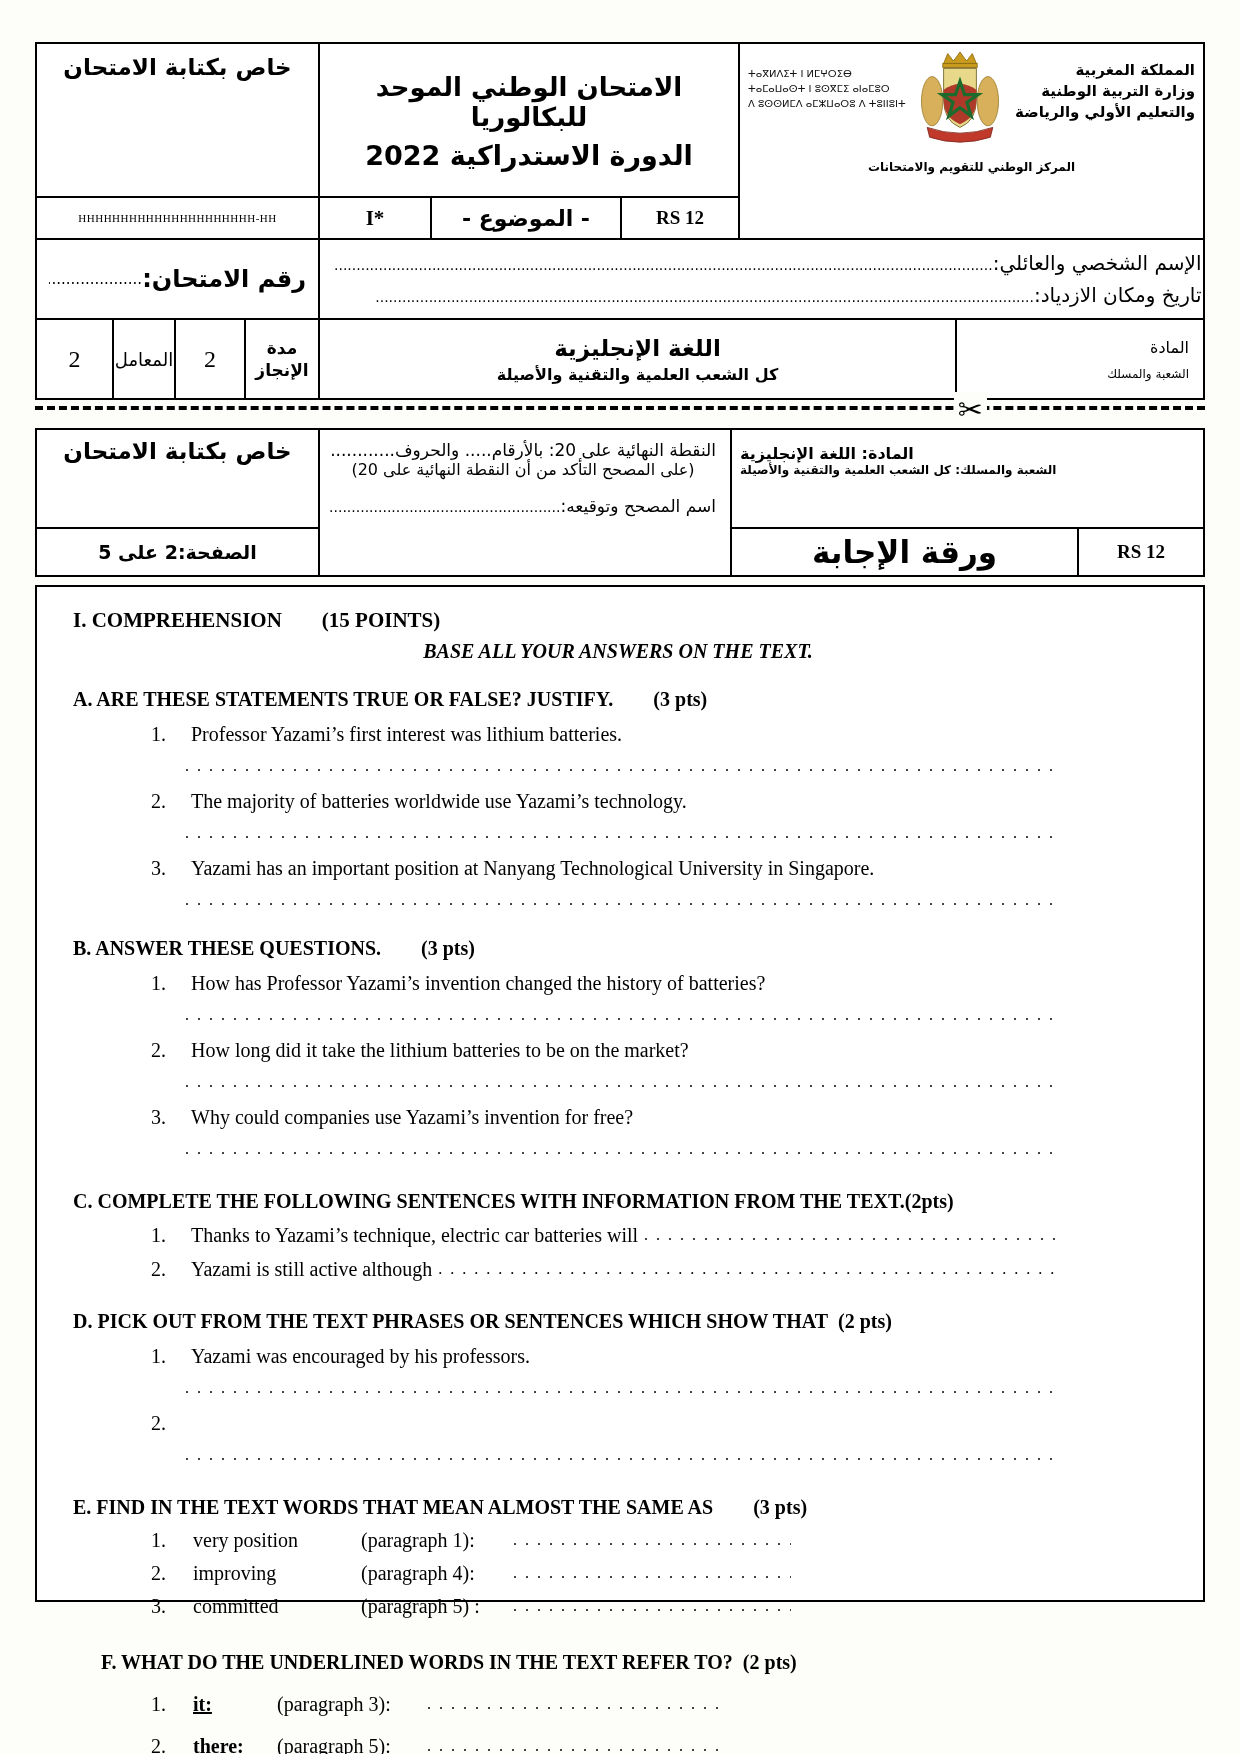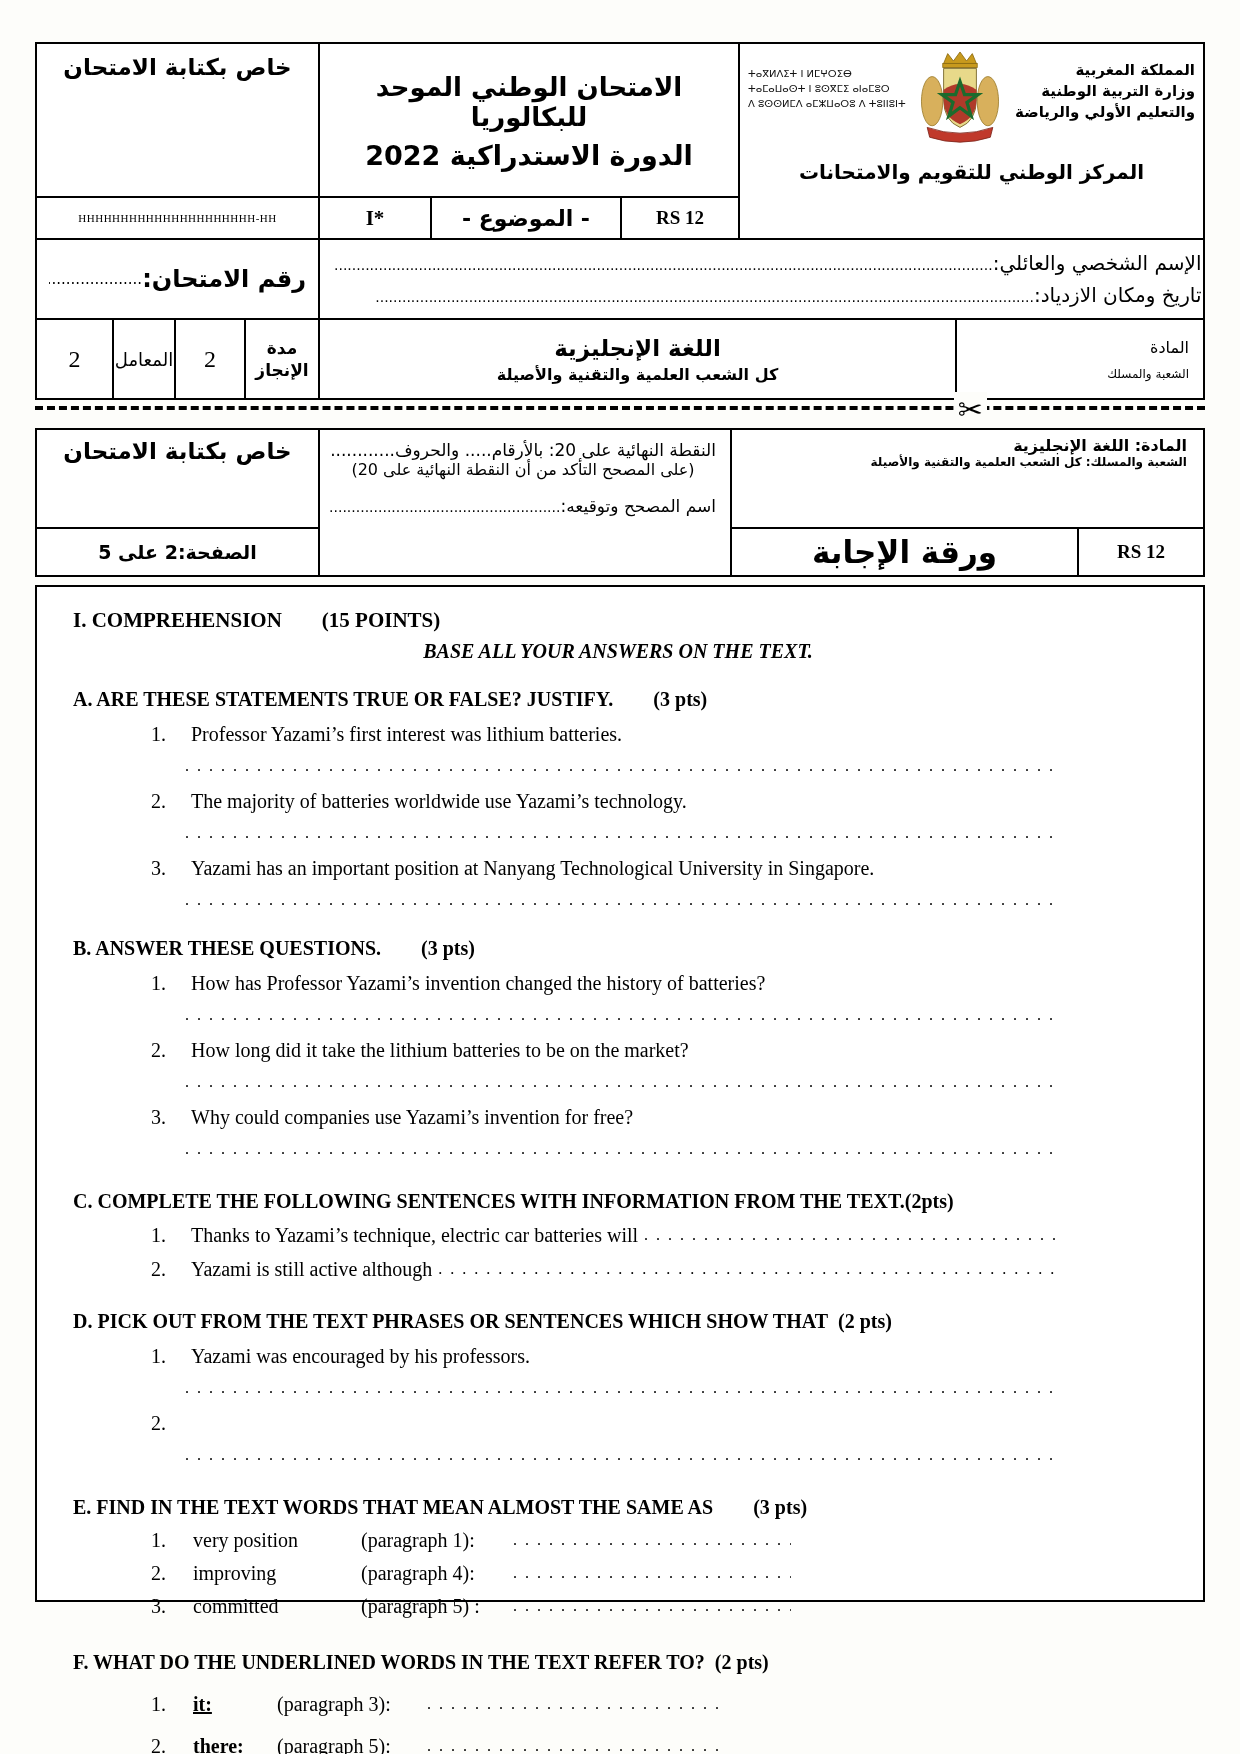--- a/index.html
+++ b/index.html
@@ -29,21 +29,21 @@
   .t-line2 { font-size: 27px; margin-top: 8px; }
   .c-logo { grid-column: 5; grid-row: 1 / span 2; padding: 6px 8px 2px 8px; }
   .c-code { grid-column: 1; grid-row: 2; border-top: 2px solid #000; font-size: 11px; letter-spacing: .5px; display:flex; align-items:center; justify-content:center; font-family:"Liberation Serif",serif; }
   .c-istar { grid-column: 2; grid-row: 2; border-top: 2px solid #000; display:flex; align-items:center; justify-content:center; font-size:21px; font-weight:bold; }
   .c-subjd { grid-column: 3; grid-row: 2; border-top: 2px solid #000; display:flex; align-items:center; justify-content:center; font-size:22px; font-weight:bold; }
   .c-rs { grid-column: 4; grid-row: 2; border-top: 2px solid #000; display:flex; align-items:center; justify-content:center; font-size:19px; font-weight:bold; }
 
   .logo-row { display: flex; align-items: flex-start; justify-content: space-between; }
   .tif { font-size: 10px; line-height: 15px; padding-top: 16px; color:#111; font-family:"DejaVu Sans",sans-serif; }
   .minar { text-align: right; font-size: 15px; line-height: 21px; padding-top: 10px; font-weight: bold; }
-  .center-name { text-align: center; font-size: 20px; font-weight: bold; margin-top: 2px; }
+  .center-name { text-align: center; font-size: 12px; font-weight: bold; margin-top: 2px; }
 
   .g3 { display: grid; grid-template-columns: 281px 1fr; border-top: 2px solid #000; height: 80px; }
   .c-examno { display:flex; align-items:center; padding: 0 12px; font-size: 24px; font-weight: bold; }
   .c-examno .dfill { flex: 1; overflow: hidden; white-space: nowrap; font-size: 15px; font-weight: normal; direction: rtl; }
   .c-id { padding: 8px 14px 0 14px; font-size: 20px; }
   .idline { display: flex; align-items: baseline; line-height: 30px; }
   .idline .lbl { white-space: nowrap; }
   .idline .dfill { flex: 1; overflow: hidden; white-space: nowrap; font-size: 14px; }
 
   .g4 { display: grid; grid-template-columns: 75px 62px 70px 74px 637px 1fr; border-top: 2px solid #000; height: 80px; }
@@ -62,35 +62,35 @@
   .cutline { position: absolute; left: 35px; top: 406px; width: 1170px; border-top: 4px dashed #000; }
   .scissors { position: absolute; right: 218px; top: -18px; font-size: 30px; background: #fdfdfa; padding: 0 4px; }
 
   
   .t2 { position: absolute; left: 35px; top: 428px; width: 1170px; }
   .g2 { display: grid; grid-template-columns: 281px 412px 347px 1fr; grid-template-rows: 97px 48px; }
   .c2-a { grid-column: 1; grid-row: 1; text-align: center; padding-top: 8px; font-size: 23px; }
   .c2-score { grid-column: 2; grid-row: 1 / span 2; padding: 10px 14px 0 10px; font-size: 17px; text-align: right; }
   .c2-score .l2 { font-size: 16px; text-align: center; direction: rtl; }
   .c2-score .l3 { font-size: 17px; margin-top: 12px; }
-  .c2-mat { grid-column: 3 / span 2; grid-row: 1; padding: 6px 16px 0 8px; text-align: right; }
+  .c2-mat { grid-column: 3 / span 2; grid-row: 1; padding: 14px 16px 0 8px; text-align: left; }
   .c2-mat .m1 { font-size: 16px; font-weight: bold; }
   .c2-mat .m2 { font-size: 12px; }
   .c2-page { grid-column: 1; grid-row: 2; border-top: 2px solid #000; display:flex; align-items:center; justify-content:center; font-size: 19px; font-weight: bold; }
   .c2-sheet { grid-column: 3; grid-row: 2; border-top: 2px solid #000; display:flex; align-items:center; justify-content:center; font-size: 31px; font-weight: bold; }
   .c2-rs { grid-column: 4; grid-row: 2; border-top: 2px solid #000; display:flex; align-items:center; justify-content:center; font-size: 19px; font-weight: bold; }
 
   
   .main { position: absolute; left: 35px; top: 585px; width: 1170px; height: 1017px; padding: 20px 40px 0 36px; font-size: 20px; line-height: 26px; }
   .comp-line { font-size: 21px; font-weight: bold; }
   .gap { margin-left: 40px; }
   .gap-s { margin-left: 10px; }
   .base-note { text-align: center; font-weight: bold; font-style: italic; margin-top: 5px; }
   .sec { font-weight: bold; margin-left: 0px; }
-  .mt22 { margin-top: 22px; } .mt26 { margin-top: 26px; } .mt30 { margin-top: 30px; } .mt14 { margin-top: 14px; } .mt8 { margin-top: 8px; }
+  .mt22 { margin-top: 22px; } .mt26 { margin-top: 26px; } .mt30 { margin-top: 30px; margin-left: 28px; } .mt14 { margin-top: 14px; } .mt8 { margin-top: 8px; }
   .qa { display: flex; margin-left: 78px; margin-top: 9px; }
   .qa .num { width: 40px; flex: none; }
   .dotline { margin-left: 112px; width: 868px; font-size: 16px; letter-spacing: 2px; white-space: nowrap; overflow: hidden; margin-top: 6px; color:#000; }
   .crow { display: flex; margin-left: 78px; margin-top: 8px; width: 912px; }
   .crow .num { width: 40px; flex: none; }
   .crow .dfill { flex: 1; overflow: hidden; white-space: nowrap; font-size: 16px; letter-spacing: 2px; margin-left: 6px; }
   .erow { display: flex; margin-left: 78px; margin-top: 7px; width: 640px; }
   .erow .num { width: 42px; flex: none; }
   .erow .word { width: 168px; flex: none; }
   .erow .ref { width: 152px; flex: none; }

